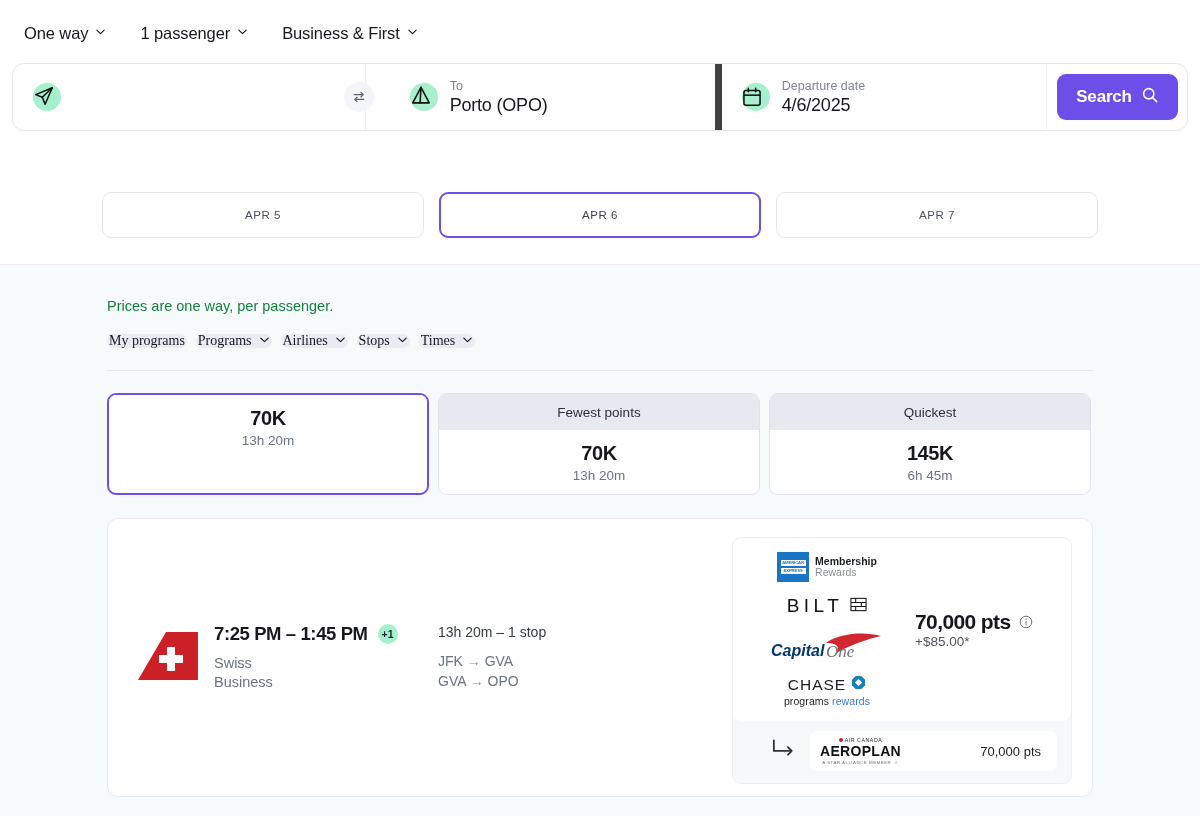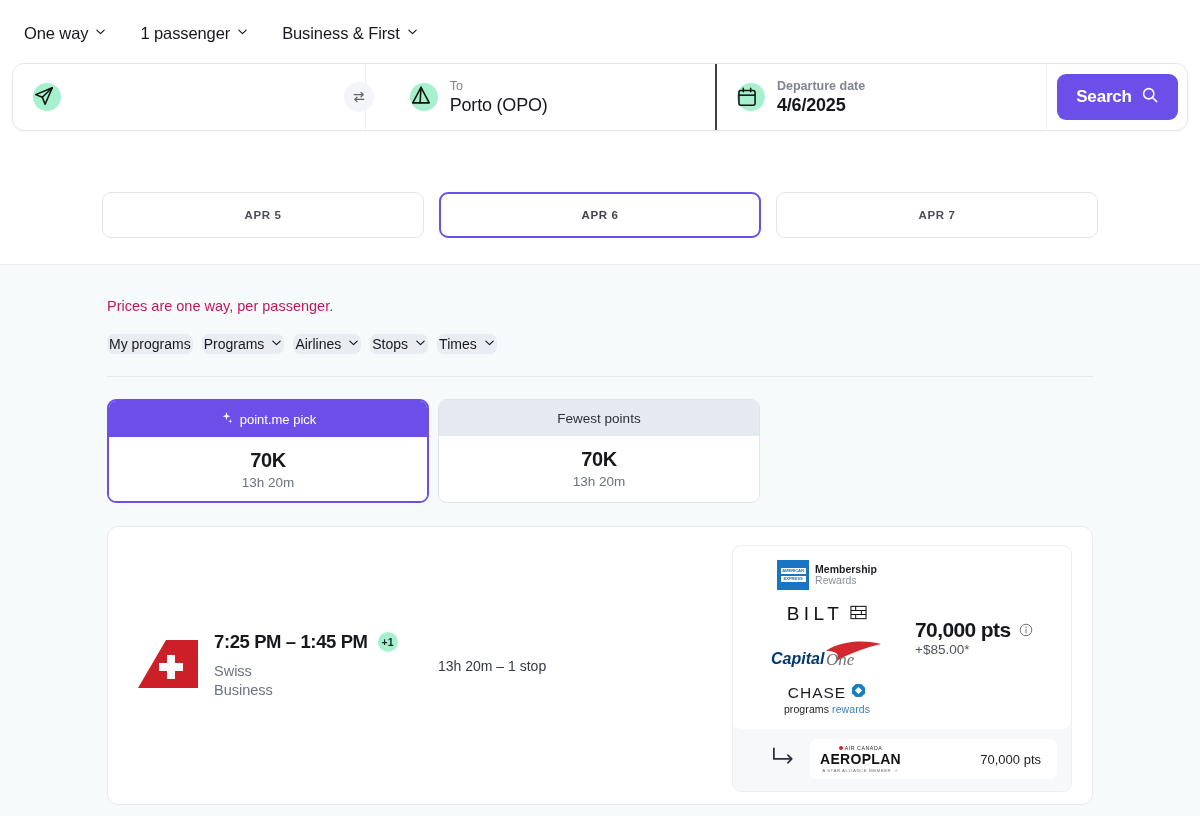--- a/index.html
+++ b/index.html
@@ -46,21 +46,21 @@
     position: relative;
   }
   .field {
     display: flex; align-items: center; gap: 12px;
     padding: 0 20px;
     position: relative;
     cursor: text;
   }
   .field.from { width: 352px; }
   .field.to { width: 344px; margin-left: 44px;}
-  .field.date { width: 350px; border-left: 2px solid #404040; font-weight: bold; }
+  .field.date { width: 350px; border-left: 7px solid #404040; }
   .divider-v {
     position: absolute; left: 352px; top: 0; bottom: 0; width: 1px; background: #eceef2;
   }
   .icon-circle {
     width: 28px; height: 28px; border-radius: 50%;
     background: #a6f0cd;
     display: flex; align-items: center; justify-content: center;
     flex: 0 0 28px;
     position: relative;
   }
@@ -94,44 +94,44 @@
     background: #ffffff;
     padding: 20px 0 26px 0;
     display: flex; justify-content: center; gap: 15px;
     border-bottom: 1px solid #eceef2;
   }
   .datetab {
     width: 322px; height: 46px;
     border: 1px solid #e3e5eb; border-radius: 9px;
     background: #fff;
     display: flex; align-items: center; justify-content: center;
-    font-size: 11.5px; font-weight: 700; letter-spacing: 0.6px;
+    font-size: 11.5px; font-weight: 400; letter-spacing: 0.6px;
     color: #4a4f5a; cursor: pointer;
   }
   .datetab.active { border: 2px solid #6c4fe8; color: #3f434c; }
 
   
   .results {
     background: #f7fafb;
     height: 576px;
     padding: 0;
     overflow: hidden;
   }
   .inner { width: 986px; margin: 0 auto; padding-top: 23px; }
 
   .flights-h { display: flex; align-items: center; gap: 8px; }
   .flights-h .t { font-size: 19px; font-weight: 700; letter-spacing: -0.3px; }
-  .subtext { font-size: 14.5px; color: #be185d; margin-top: 10px; }
+  .subtext { font-size: 14.5px; color: #15803d; margin-top: 10px; }
 
   .filters { display: flex; gap: 9px; margin-top: 20px; }
   .chip {
     background: #e8edf3; border: none; border-radius: 7px;
-    height: 20px; padding: 0 2px;
+    height: 14px; padding: 0 2px;
     display: flex; align-items: center; gap: 7px;
-    font-family: Liberation Sans, sans-serif;
+    font-family: Liberation Serif, serif;
     font-size: 14px; color: #16181d; cursor: pointer;
   }
 
   .hr { height: 1px; background: #e6eaee; margin-top: 22px; }
 
   .summary { display: flex; gap: 9px; margin-top: 22px; }
   .scard {
     width: 322px; border-radius: 9px; overflow: hidden;
     border: 1px solid #dfe4ea; background: #fff;
   }
@@ -370,45 +370,45 @@
               <path d="M2 4.5 L6 8.3 L10 4.5" stroke="#16181d" stroke-width="1.3" fill="none" stroke-linecap="round" stroke-linejoin="round"></path>
             </svg>
           </span>
       </button>
     </div>
 
     <div class="hr"></div>
 
     <div class="summary">
       <div class="scard pick">
-        <div class="head">
-          <span>
-            <svg width="13" height="13" viewBox="0 0 16 16">
-                <path d="M8 1.3 L9.1 5.3 L13 6.4 L9.1 7.5 L8 11.5 L6.9 7.5 L3 6.4 L6.9 5.3 Z" fill="#fff"></path>
-                <path d="M12.6 10 L13.2 12 L15.1 12.6 L13.2 13.2 L12.6 15.1 L12 13.2 L10.1 12.6 L12 12 Z" fill="#fff"></path>
-              </svg>
-          </span>
-          <span>point.me pick</span>
-        </div>
         <div class="body">
           <span class="pts">70K</span>
           <span class="dur">13h 20m</span>
         </div>
       </div>
 
       <div class="scard">
         <div class="head">
           <span>Fewest points</span>
         </div>
         <div class="body">
           <span class="pts">70K</span>
           <span class="dur">13h 20m</span>
         </div>
       </div>
 
+      <div class="scard">
+        <div class="head">
+          <span>Quickest</span>
+        </div>
+        <div class="body">
+          <span class="pts">145K</span>
+          <span class="dur">6h 45m</span>
+        </div>
+      </div>
     </div>
 
     <div class="fcard">
 
       <div class="fleft">
         <span class="swisslogo">
           <svg width="66" height="56" viewBox="0 0 66 56">
             <path d="M30 2 L62 2 L62 50 L2 50 Z" fill="#cb2027"></path>
             <path d="M31 17 H39 V25 H47 V33 H39 V41 H31 V33 H23 V25 H31 Z" fill="#fff"></path>
           </svg>
@@ -418,20 +418,32 @@
             <span class="time">7:25 PM – 1:45 PM</span>
             <span class="plus1">+1</span>
           </span>
           <span class="sub">Swiss</span>
           <span class="sub" style="margin-top:0">Business</span>
         </span>
       </div>
 
       <div class="fmid">
         <div class="dur">13h 20m – 1 stop</div>
+        <div class="seg">
+          <div>
+            <span>JFK</span>
+            <span class="arrw">→</span>
+            <span>GVA</span>
+          </div>
+          <div>
+            <span>GVA</span>
+            <span class="arrw">→</span>
+            <span>OPO</span>
+          </div>
+        </div>
       </div>
 
       <div class="fright">
         <div class="offer">
 
           <div class="offer-top">
             <div class="logos">
 
               <div class="amex-wrap">
                 <span class="amex-box">

